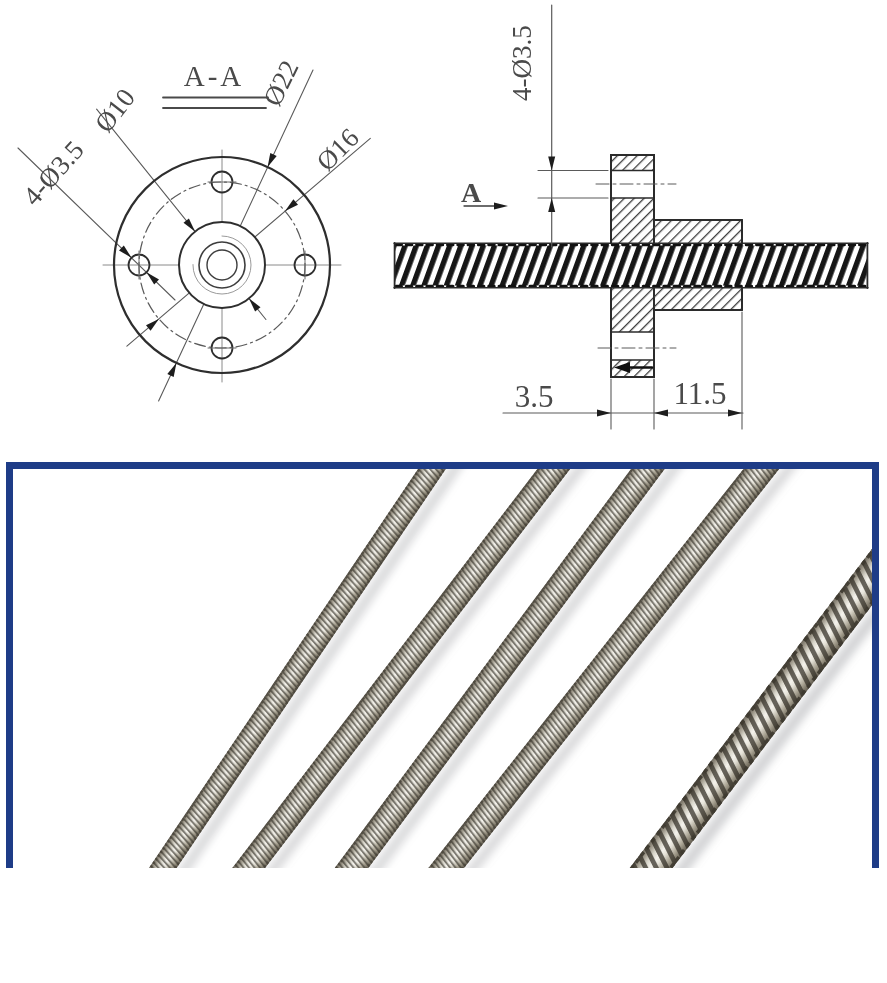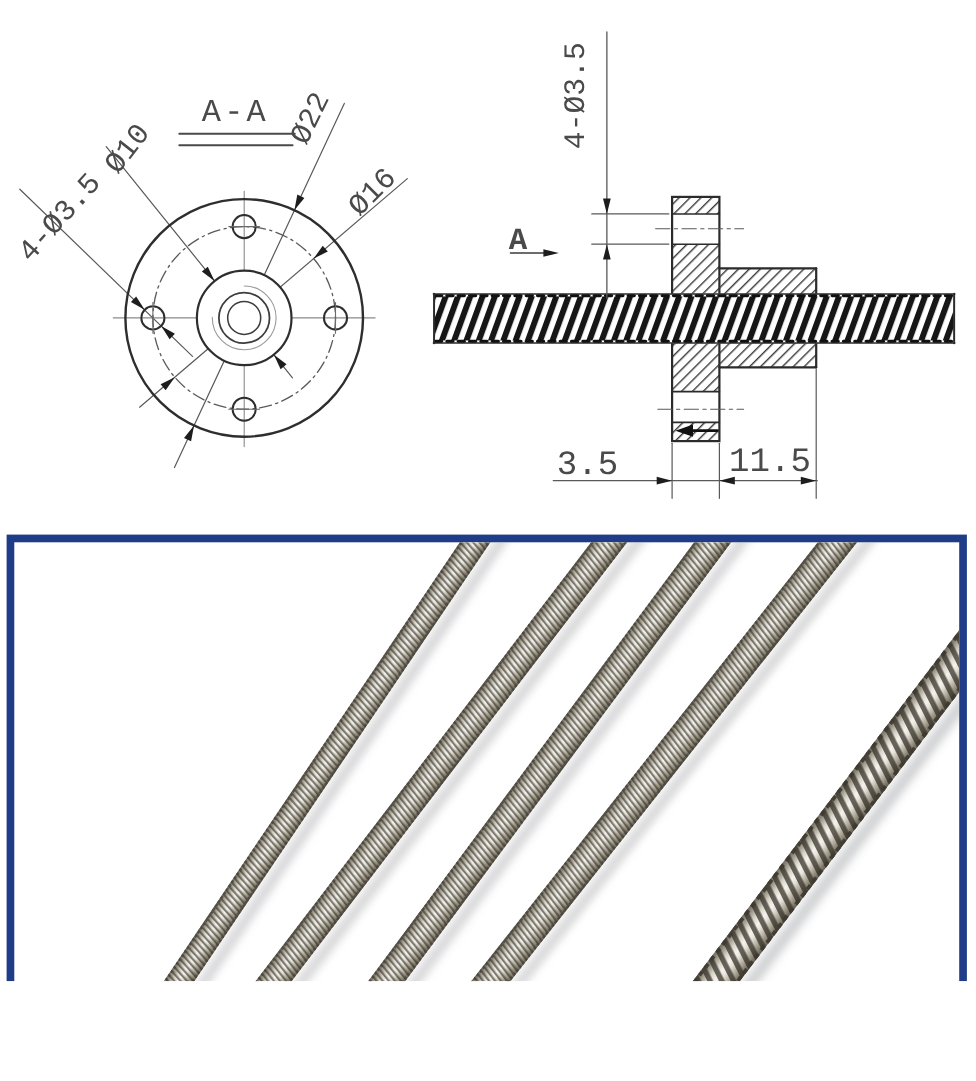--- a/index.html
+++ b/index.html
@@ -1,17 +1,17 @@
 <!DOCTYPE html>
 <html><head>
 <meta charset="utf-8">
 <style>
   html,body{margin:0;padding:0;background:#ffffff;}
   .canvas{position:relative;width:887px;height:868px;background:#ffffff;overflow:hidden;
-          font-family:Liberation Mono, monospace;margin-top:24px;}
+          font-family:Liberation Serif, serif;}
   .drawing{position:absolute;left:0;top:0;}
   .photo{position:absolute;left:6px;top:462px;width:859px;height:491px;
          border:7px solid #1e3c87;background:#ffffff;overflow:hidden;}
   svg text{fill:#4a4a4a;}
 </style>
 </head>
 <body>
 
 <div class="canvas">
 

